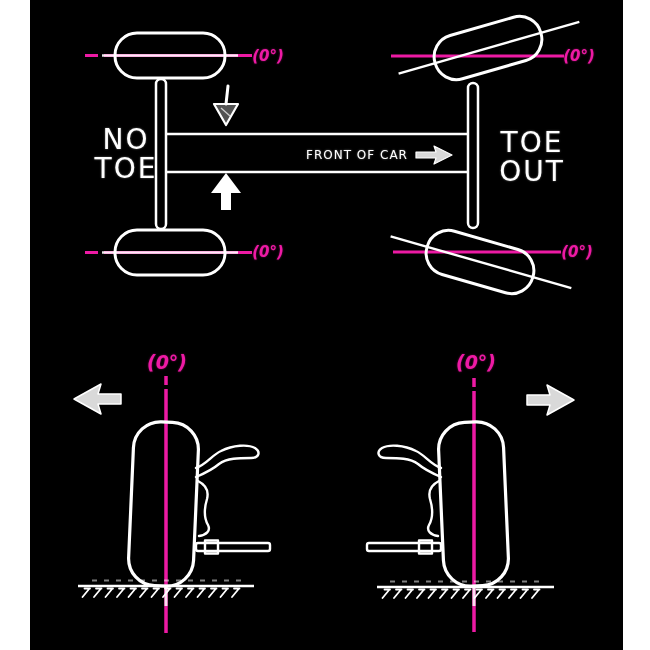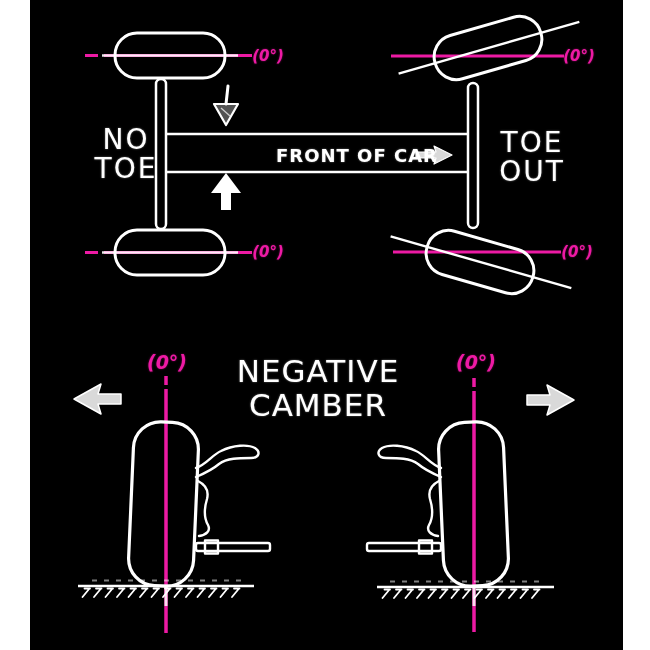--- a/index.html
+++ b/index.html
@@ -13,21 +13,21 @@
        font-family:"DejaVu Sans",sans-serif;}
   .canvas{position:relative;width:650px;height:650px;background:var(--canvas-bg);}
   .photo{position:absolute;left:30px;top:0;width:593px;height:650px;background:var(--photo-bg);}
   svg.art{position:absolute;left:0;top:0;width:650px;height:650px;display:block;}
   .txt{position:absolute;transform:translate(-50%,-50%);white-space:pre-line;text-align:center;
        user-select:none;}
   .chalk-text{color:var(--chalk);text-shadow:0 0 2px rgba(255,255,255,.45);}
   .magenta-text{color:var(--magenta);font-style:italic;
        text-shadow:0 0 2px rgba(237,26,164,.55);}
   .side-title{font-size:28px;line-height:29px;letter-spacing:2px;font-weight:400;}
-  .foc{font-size:18px;letter-spacing:1px;font-weight:700;}
+  .foc{font-size:12px;letter-spacing:1px;font-weight:400;}
   .zero-sm{font-size:15px;font-weight:700;}
   .zero-lg{font-size:19px;font-weight:700;}
   .camber-title{font-size:31px;line-height:34px;letter-spacing:1px;font-weight:400;}
 </style>
 </head>
 <body>
 
 <div class="canvas">
   <div class="photo"></div>
 
@@ -123,17 +123,15 @@
 TOE</div>
   <div class="txt chalk-text side-title" style="left:532px;top:157px;">TOE
 OUT</div>
   <div class="txt chalk-text foc" style="left:357px;top:155px;">FRONT OF CAR</div>
 
   <div class="txt magenta-text zero-sm" style="left:268px;top:56px;">(0°)</div>
   <div class="txt magenta-text zero-sm" style="left:579px;top:56px;">(0°)</div>
   <div class="txt magenta-text zero-sm" style="left:268px;top:252px;">(0°)</div>
   <div class="txt magenta-text zero-sm" style="left:577px;top:252px;">(0°)</div>
 
-  <div class="txt chalk-text camber-title" style="left:318px;top:388px;">NEGATIVE
-CAMBER</div>
   <div class="txt magenta-text zero-lg" style="left:167px;top:362px;">(0°)</div>
   <div class="txt magenta-text zero-lg" style="left:476px;top:362px;">(0°)</div>
 </div>
 
 </body></html>

